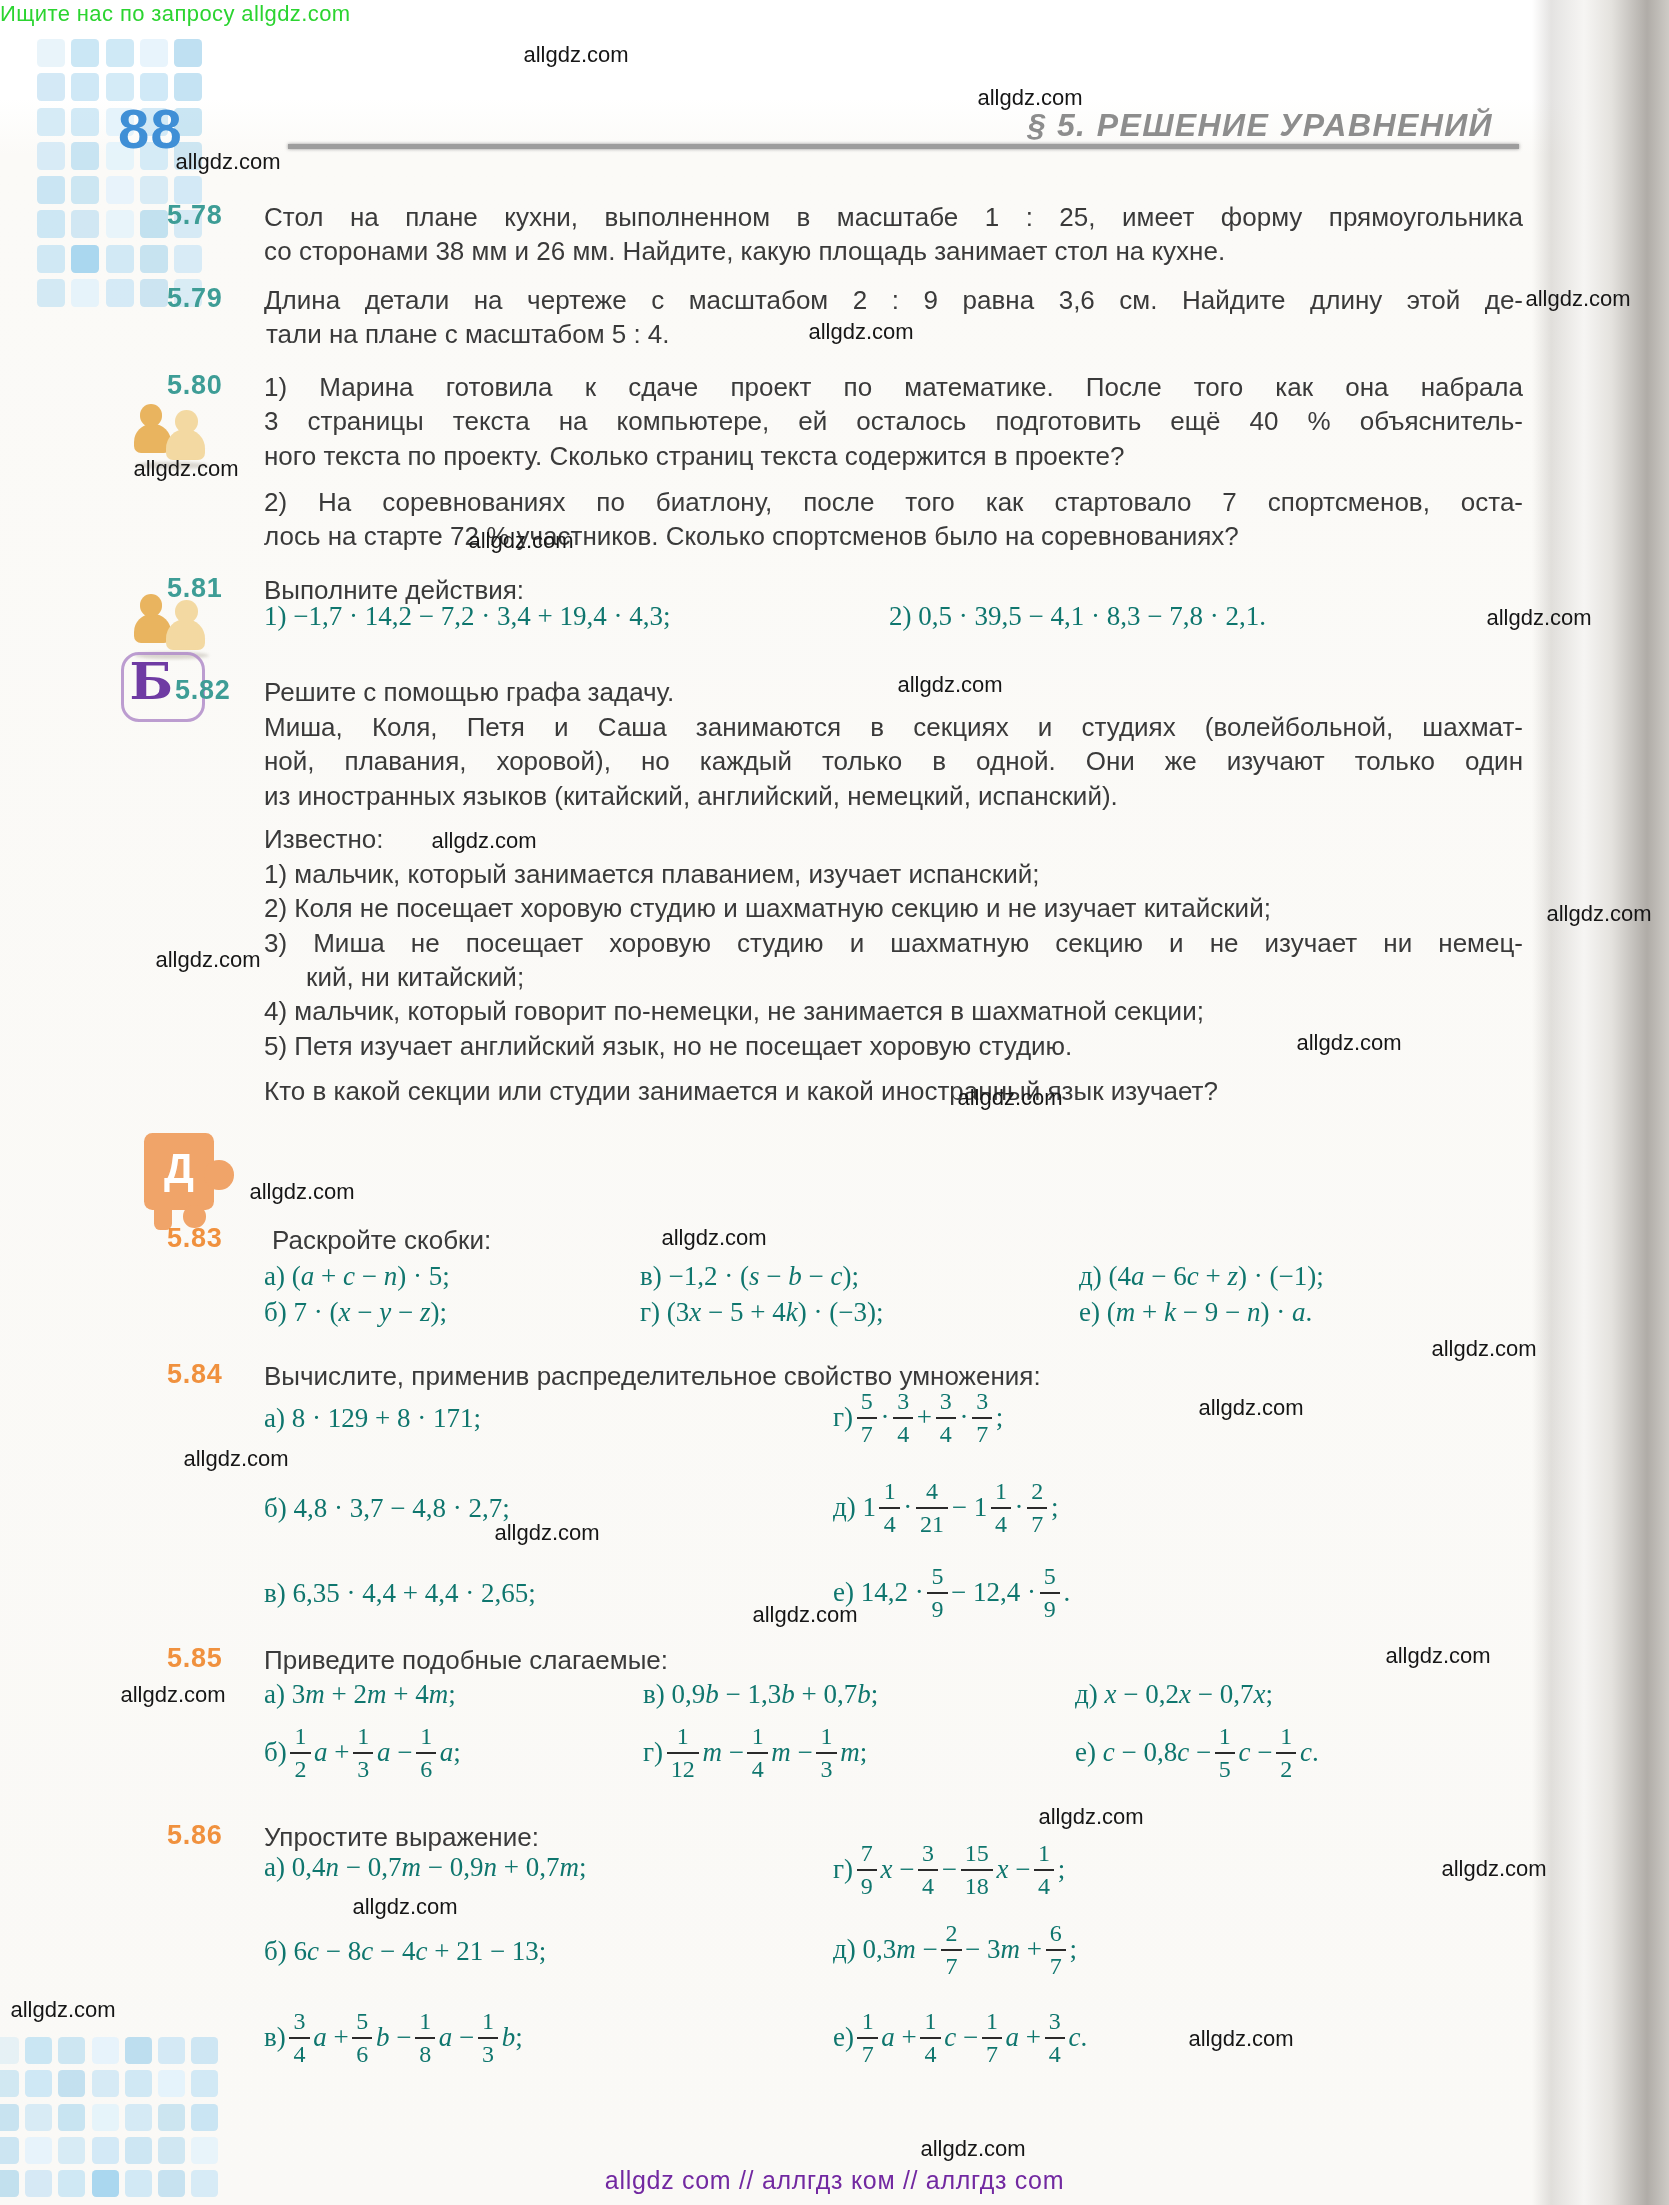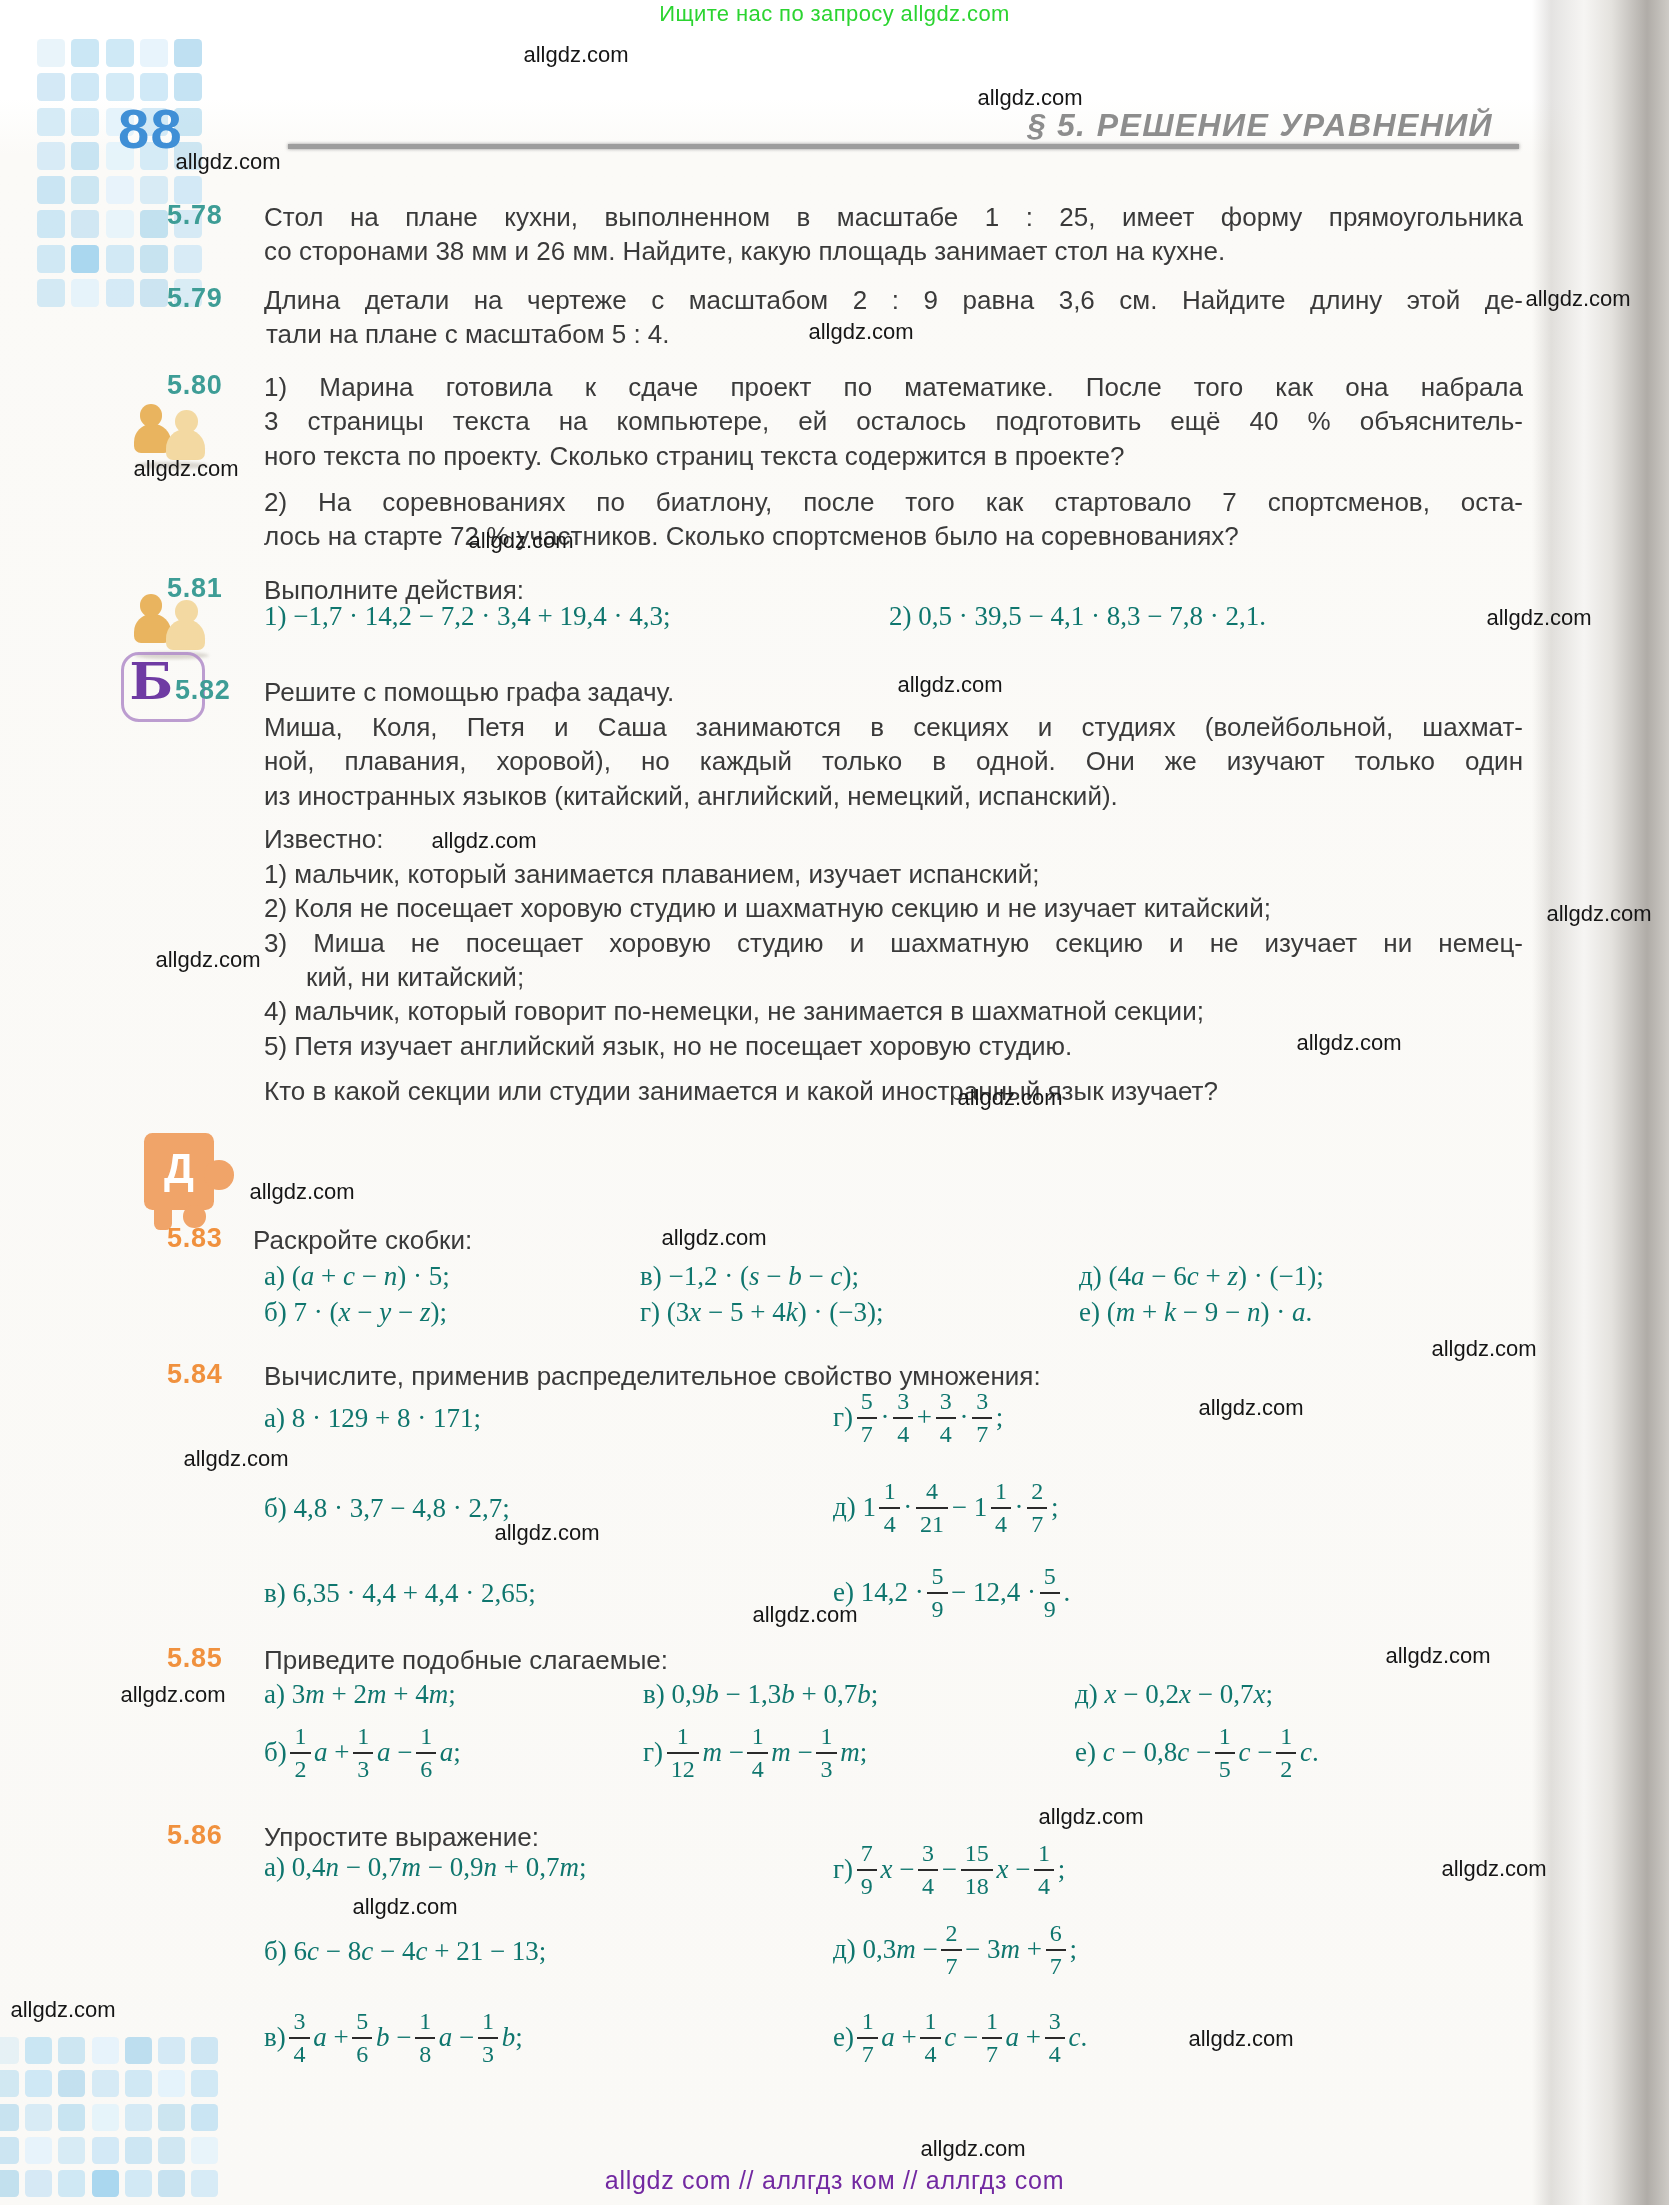--- a/index.html
+++ b/index.html
@@ -6,21 +6,21 @@
   body{
     width:1669px;height:2205px;position:relative;overflow:hidden;
     background:#fdfcfa;
     font-family:"Liberation Sans",sans-serif;
   }
   #page-bg{position:absolute;inset:0;background:linear-gradient(180deg,#ffffff 0px,#ffffff 98px,#fbfaf7 155px,#faf9f6 100%);}
   
   #spine{position:absolute;top:0;right:0;width:137px;height:2205px;
     background:linear-gradient(90deg, rgba(120,114,108,0) 0%, rgba(120,114,108,0.20) 14%, rgba(246,245,243,1) 38%, rgba(228,226,222,1) 58%, rgba(172,168,163,0.95) 84%, rgba(206,203,198,1) 100%);}
   
-  #green-banner{position:absolute;top:1.4px;left:0;width:100%;text-align:center;
+  #green-banner{position:absolute;top:1.4px;left:0;width:100%;text-align:left;
     font-size:22px;color:#2bd430;letter-spacing:0.4px;}
   
   .mosaic{position:absolute;display:grid;}
   .mosaic span{display:block;border-radius:4.2px;}
   #mosaic-tl{left:37px;top:39px;grid-template-columns:repeat(5,28px);grid-auto-rows:28px;gap:6.3px;}
   #mosaic-bl{left:-8.4px;top:2037px;grid-template-columns:repeat(7,27px);grid-auto-rows:27px;gap:6.3px;}
   
   #page-number{position:absolute;left:118px;top:96px;font-size:56px;font-weight:bold;color:#3f8fd6;letter-spacing:1.4px;}
   
   #section-line{position:absolute;left:288px;top:144px;width:1231px;height:4.9px;background:#9d9d9d;box-shadow:0 0 3.5px rgba(120,120,120,.8);}
@@ -211,21 +211,21 @@
 
 <div class="dicon">
   <span class="body"></span>
   <span class="knob"></span>
   <span class="leg1"></span>
   <span class="leg2"></span>
   <span class="letter">Д</span>
 </div>
 
 <div class="pnum orange" style="left:167px;top:1223px">5.83</div>
-<div class="tline" style="left:253px;top:1223px">Раскройте скобки:</div>
+<div class="tline" style="left:272px;top:1223px">Раскройте скобки:</div>
 <div class="math" style="left:264px;top:1259px"><span>а) (<i>a</i> + <i>c</i> − <i>n</i>) · 5;</span></div>
 <div class="math" style="left:264px;top:1295px"><span>б) 7 · (<i>x</i> − <i>y</i> − <i>z</i>);</span></div>
 <div class="math" style="left:640px;top:1259px"><span>в) −1,2 · (<i>s</i> − <i>b</i> − <i>c</i>);</span></div>
 <div class="math" style="left:640px;top:1295px"><span>г) (3<i>x</i> − 5 + 4<i>k</i>) · (−3);</span></div>
 <div class="math" style="left:1079px;top:1259px"><span>д) (4<i>a</i> − 6<i>c</i> + <i>z</i>) · (−1);</span></div>
 <div class="math" style="left:1079px;top:1295px"><span>е) (<i>m</i> + <i>k</i> − 9 − <i>n</i>) · <i>a</i>.</span></div>
 
 <div class="pnum orange" style="left:167px;top:1359px">5.84</div>
 <div class="tline" style="left:264px;top:1359px">Вычислите, применив распределительное свойство умножения:</div>
 <div class="math" style="left:264px;top:1401px"><span>а) 8 · 129 + 8 · 171;</span></div>

